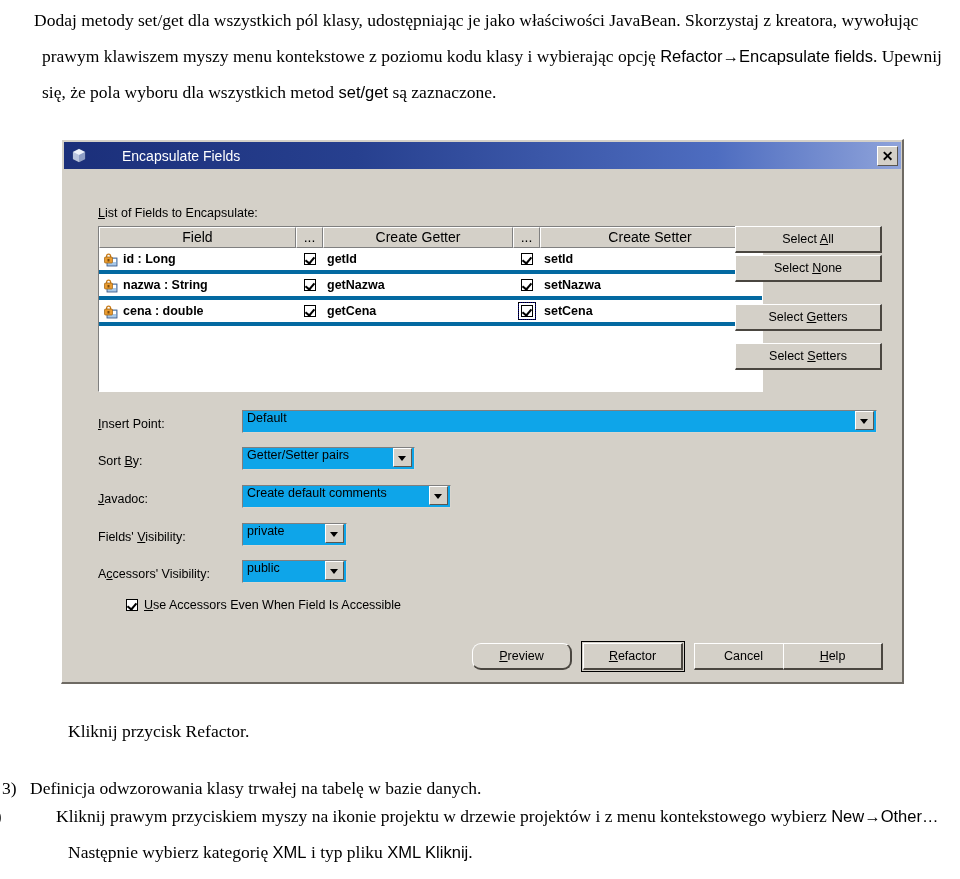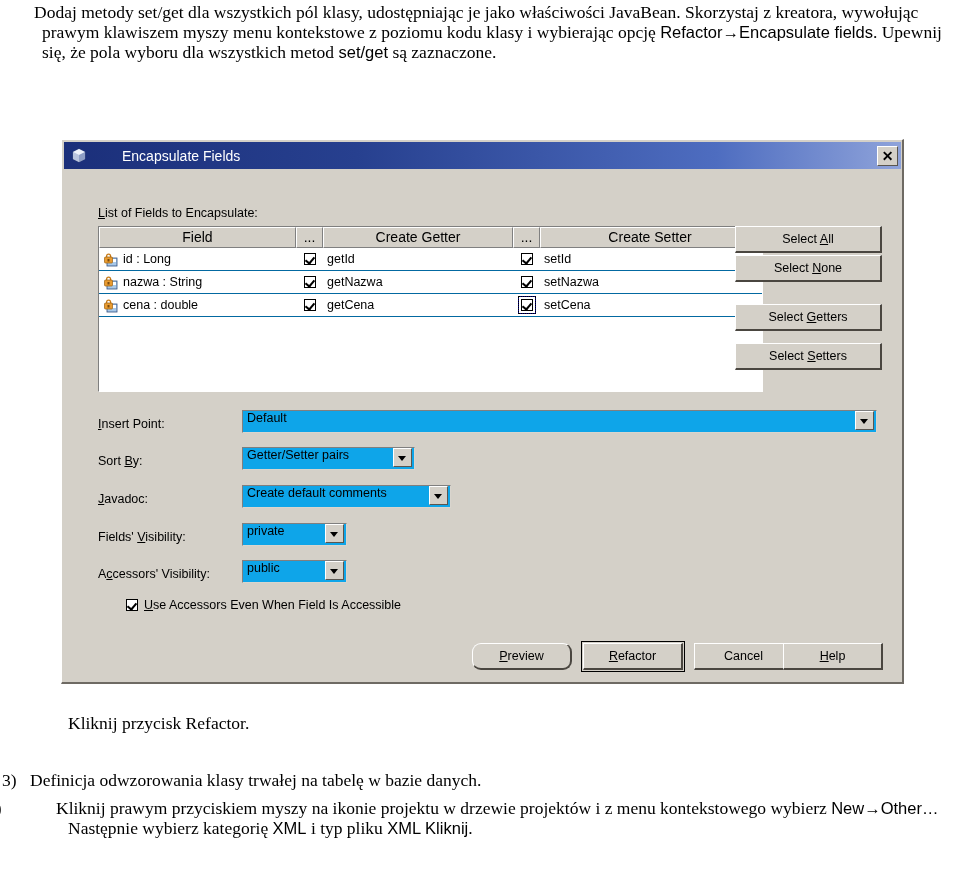--- a/index.html
+++ b/index.html
@@ -14,21 +14,21 @@
     font-family: "Liberation Serif", serif;
     color: #000;
     overflow: hidden;
   }
 
   
   .doc-block {
     position: absolute;
     font-family: "Liberation Serif", serif;
     font-size: 17.5px;
-    line-height: 20px;
+    line-height: 36px;
     color: #000;
   }
   .doc-top {
     left: 6px;
     top: 2px;
     width: 948px;
   }
   .doc-mid {
     left: 68px;
     top: 713px;
@@ -162,22 +162,23 @@
     text-align: center;
     line-height: 19px;
     color: #000;
     overflow: hidden;
     white-space: nowrap;
     cursor: pointer;
   }
   .data-row {
     display: flex;
     height: 22px;
-    border-bottom: 1px solid #0369a1;
+    border-bottom: 4px solid #0369a1;
     align-items: center;
+    font-weight: bold;
   }
   .cell {
     box-sizing: border-box;
     display: flex;
     align-items: center;
     height: 22px;
     overflow: hidden;
     white-space: nowrap;
     font-size: 12.5px;
   }

